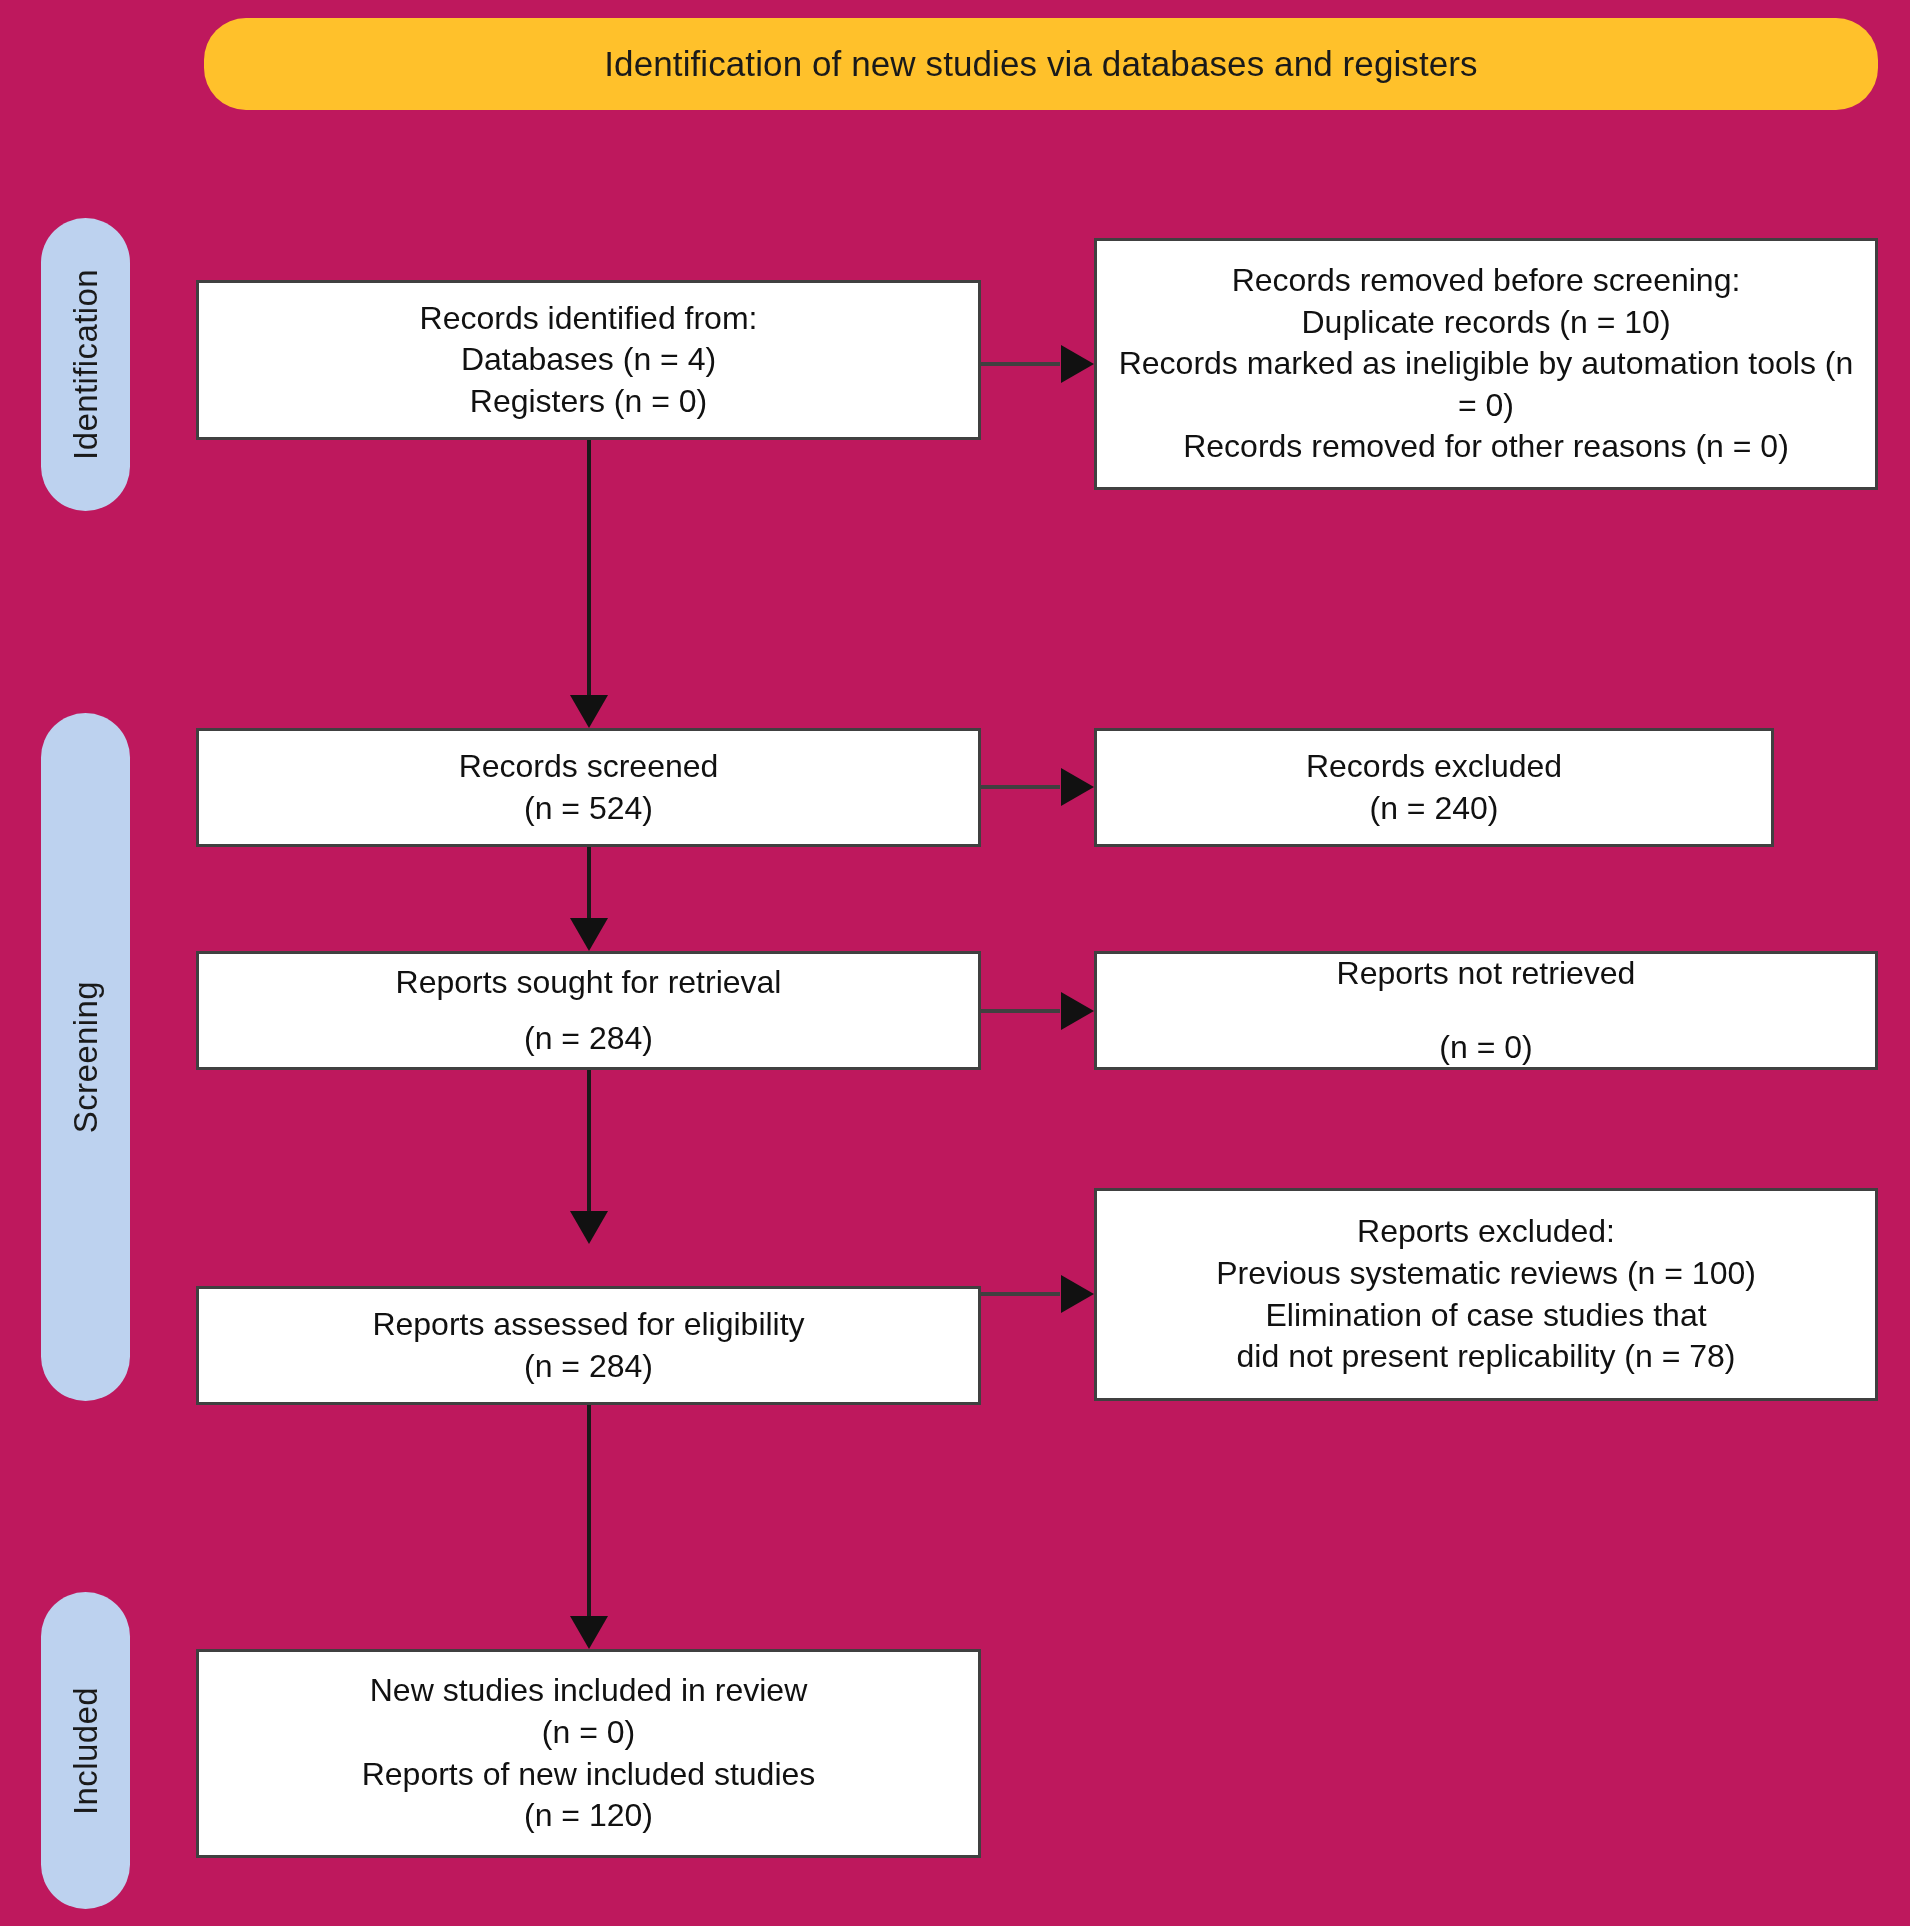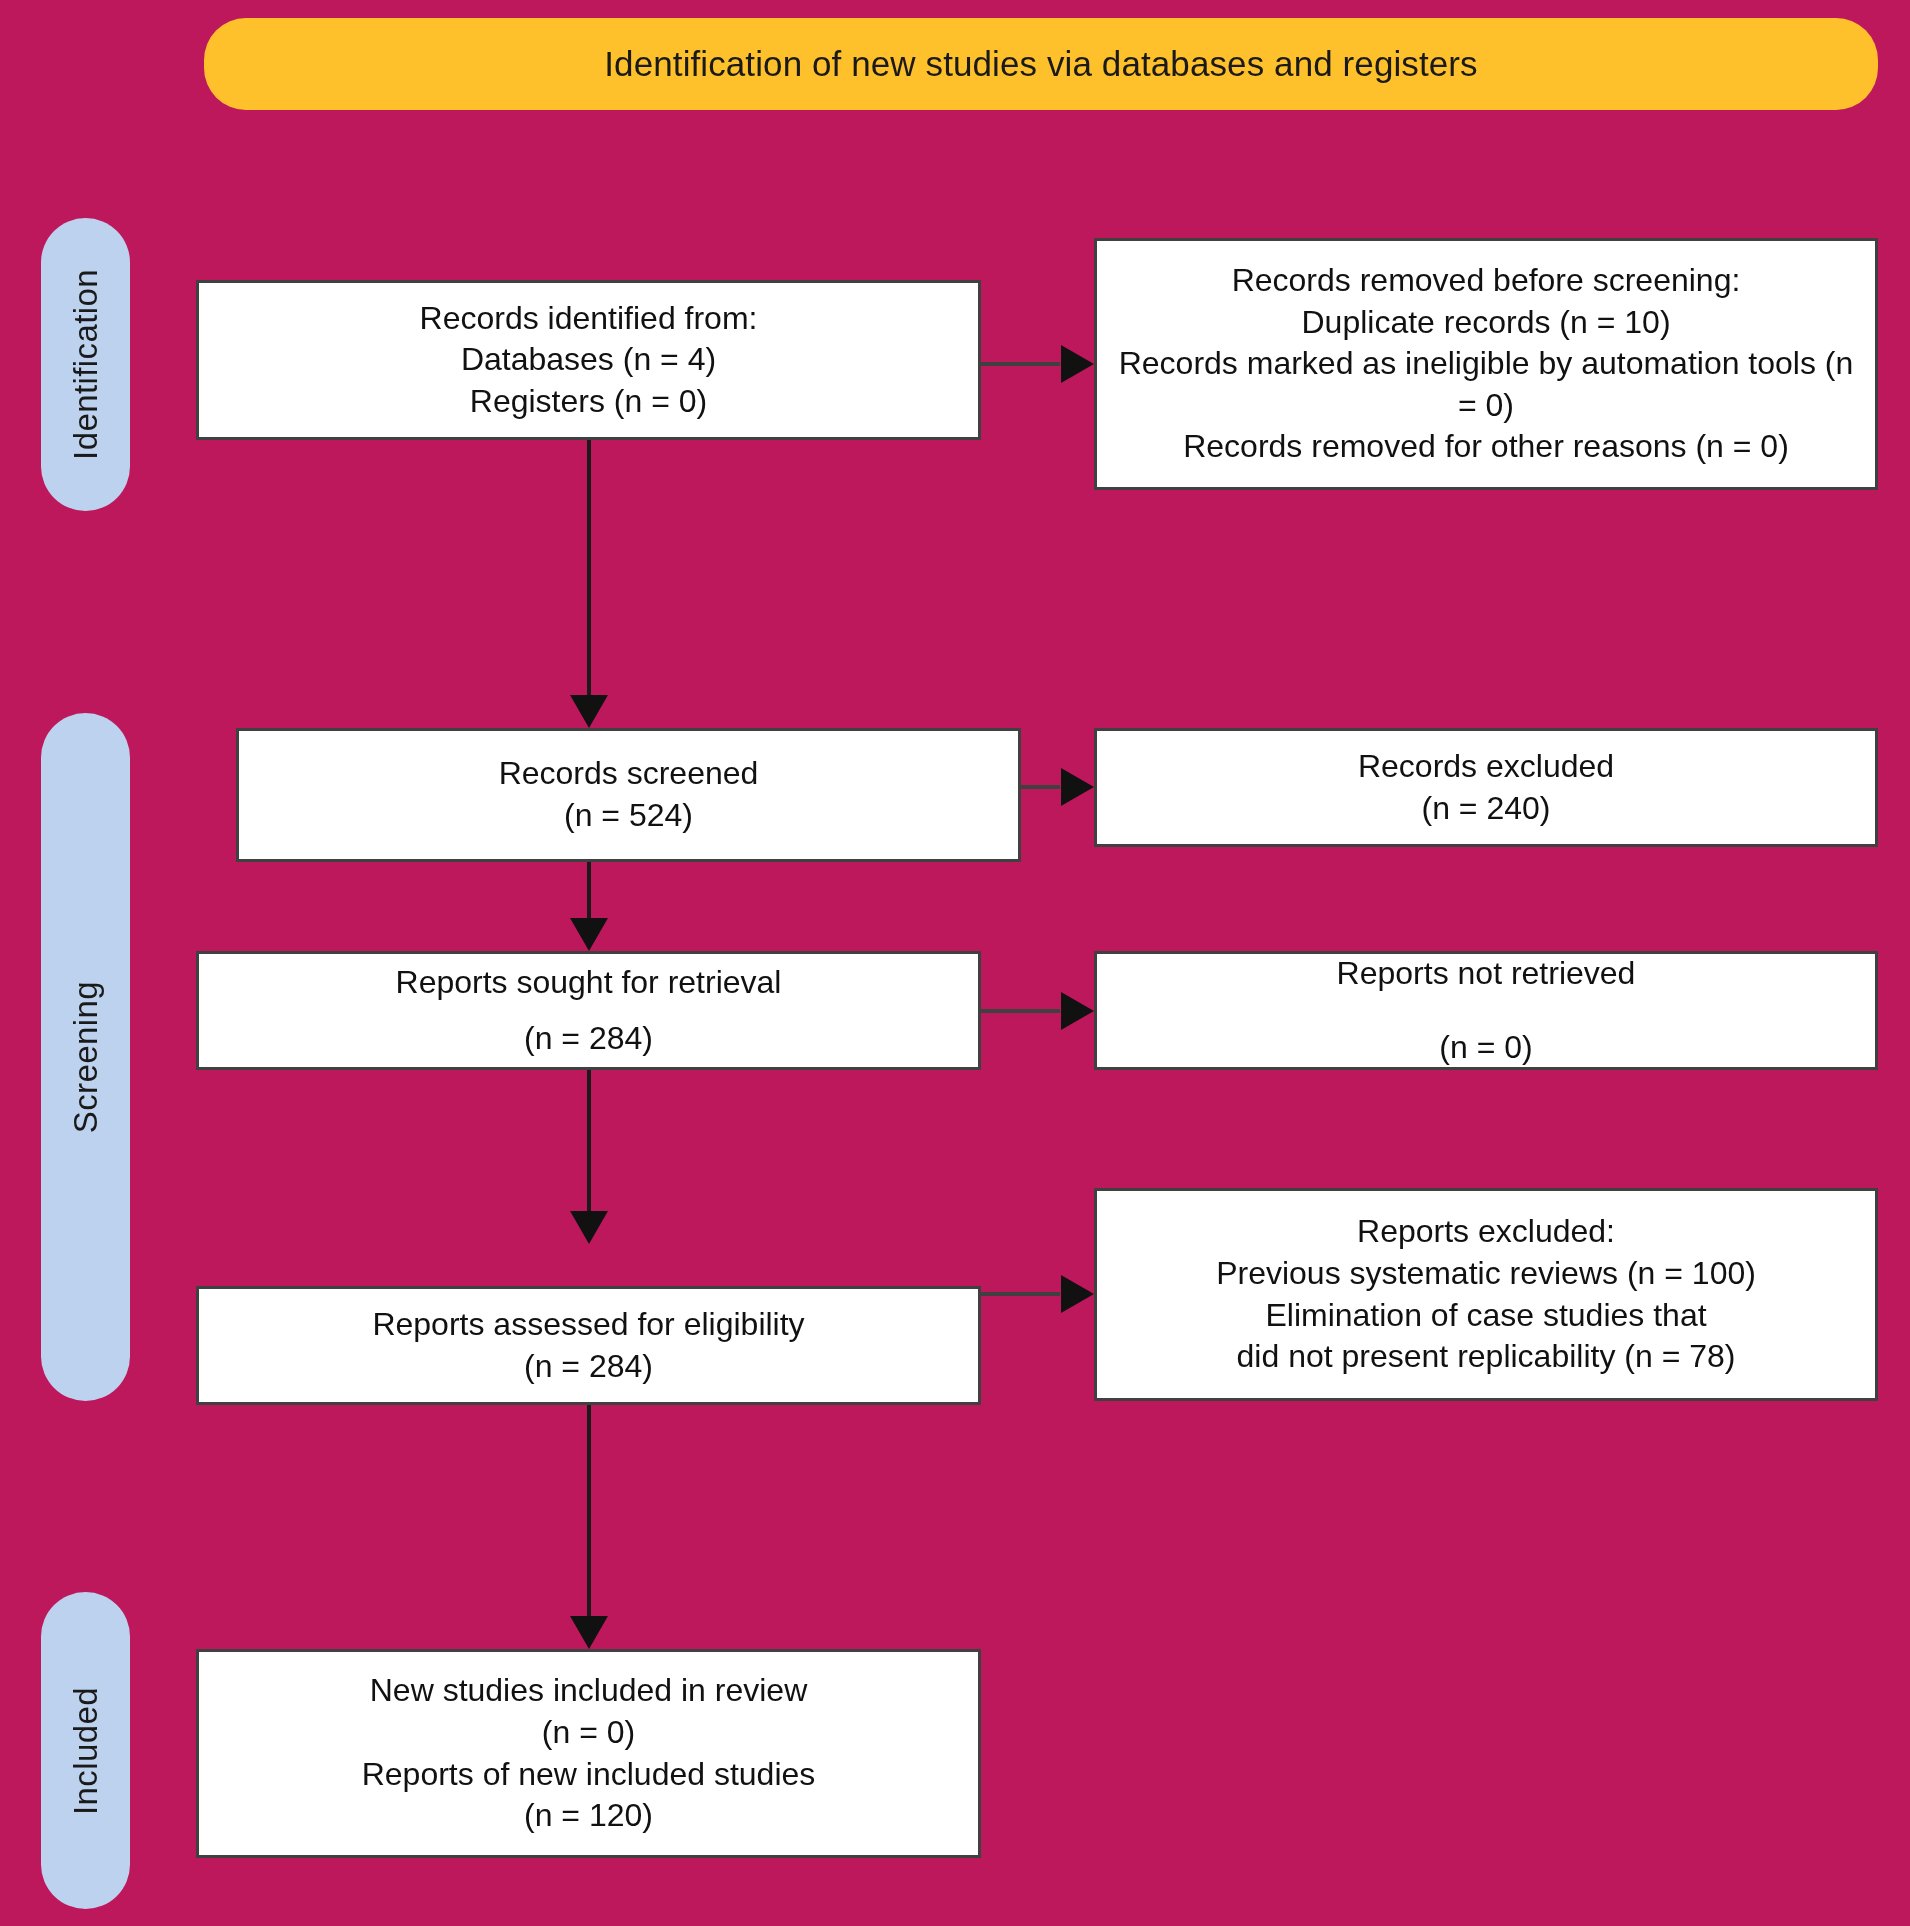--- a/index.html
+++ b/index.html
@@ -82,28 +82,28 @@
     font-size: 32px;
     line-height: 1.30;
     color: #111111;
     text-align: center;
     white-space: nowrap;
   }
   .flow-line.wrap { white-space: normal; }
 
   
   #box-identified   { left: 196px; top: 280px;  width: 785px; height: 160px; }
-  #box-screened     { left: 196px; top: 728px; width: 785px; height: 134px; margin-left: 40px; }
+  #box-screened     { left: 196px; top: 728px; width: 785px; height: 119px; }
   #box-sought       { left: 196px; top: 951px; width: 785px; height: 119px; gap: 14px; }
   #box-assessed     { left: 196px; top: 1244px; width: 785px; height: 119px; margin-top: 42px; }
   #box-included     { left: 196px; top: 1649px; width: 785px; height: 209px; }
 
   
   #box-removed         { left: 1094px; top: 238px;  width: 784px; height: 252px; }
-  #box-excluded        { left: 1094px; top: 728px; width: 784px; height: 119px; }
+  #box-excluded        { left: 1094px; top: 728px; width: 680px; height: 119px; }
   #box-not-retrieved   { left: 1094px; top: 951px; width: 784px; height: 119px; gap: 32px; }
   #box-reports-excluded{ left: 1094px; top: 1188px; width: 784px; height: 213px; }
 
   
   .conn-v {
     position: absolute;
     width: 3.6px;
     background: #1a1a1a;
   }
   .conn-h {

